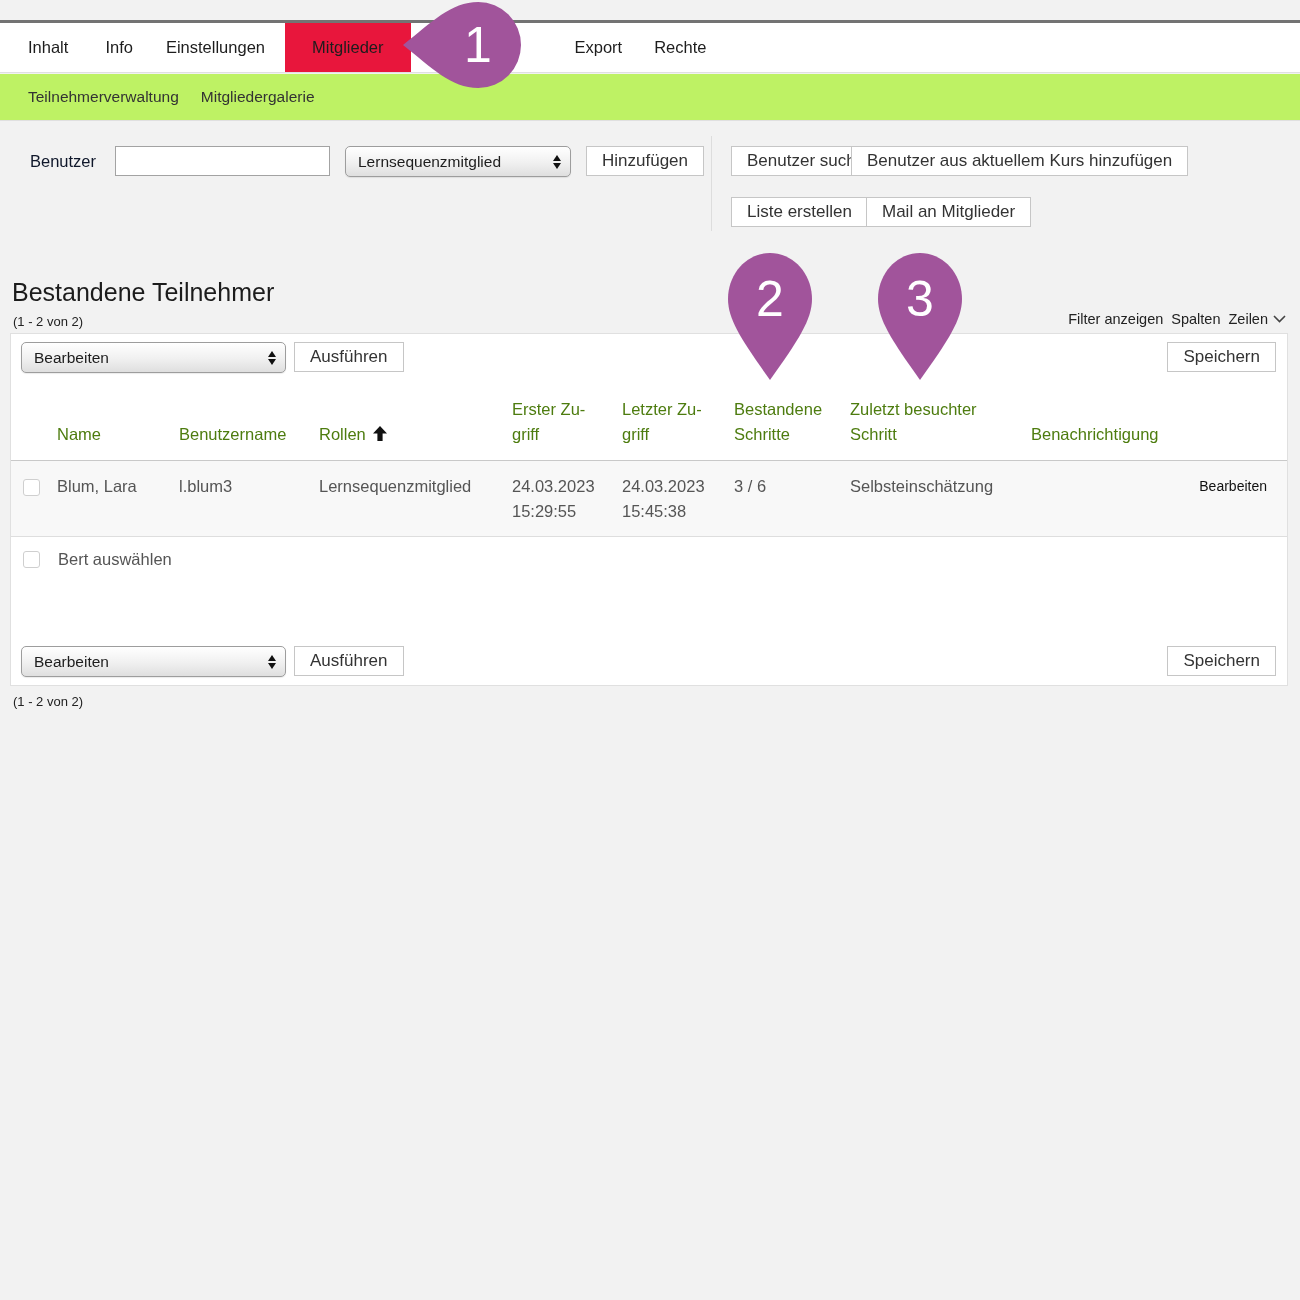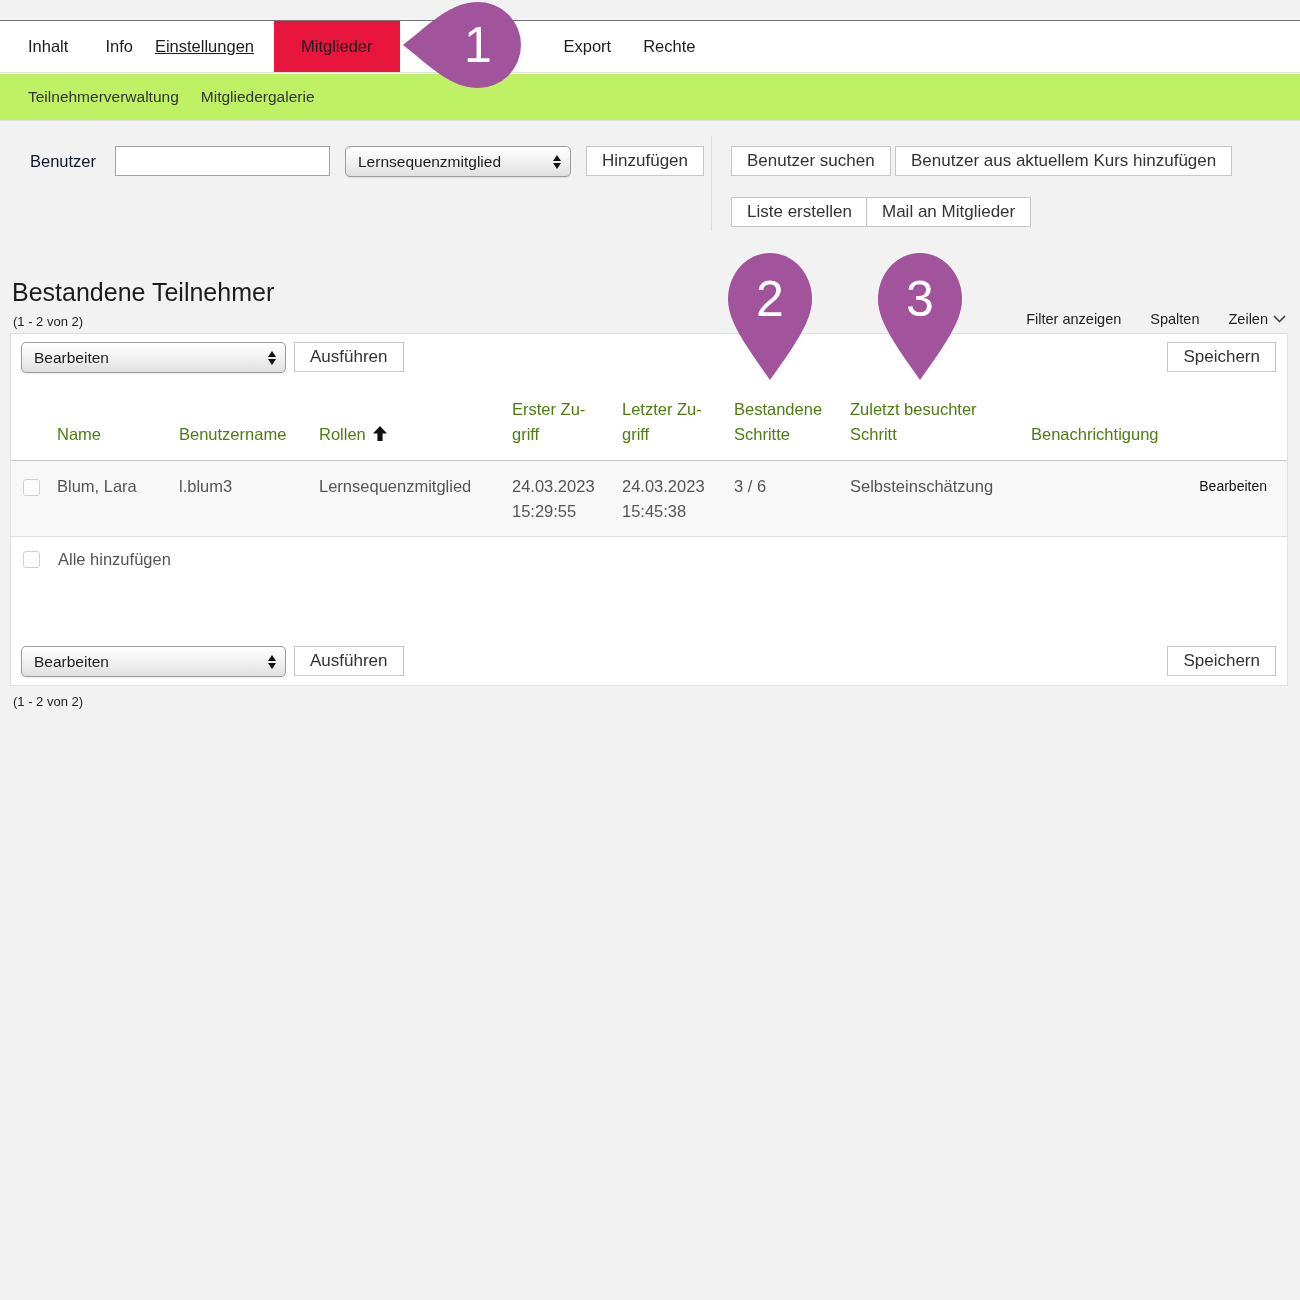--- a/index.html
+++ b/index.html
@@ -6,29 +6,29 @@
   html,body { width:1300px; height:1300px; }
   body {
     font-family:"Liberation Sans","DejaVu Sans",sans-serif;
     background:#f2f2f2; color:#222; position:relative; overflow:hidden;
   }
   .page { position:absolute; inset:0; width:1300px; height:1300px; }
 
   
   .topnav {
     position:absolute; left:0; top:20px; width:1300px; height:53px;
-    background:#fff; border-top:1px solid #737373; border-bottom:1px solid #e0e0e0;
+    background:#fff; border-top:3px solid #737373; border-bottom:1px solid #e0e0e0;
     display:flex; align-items:stretch;
   }
   .topnav .nav-item {
     display:flex; align-items:center; font-size:16.5px; color:#1d1d1d; cursor:pointer;
   }
   .nav-inhalt { margin-left:28px; }
   .nav-info { margin-left:37px; }
-  .nav-einstellungen { margin-left:22px;text-decoration:underline; }
+  .nav-einstellungen { margin-left:33px; }
   .nav-tab-active {
     margin-left:20px; background:#e8163c; color:#fff; padding:0 27px;
   }
   .nav-export { margin-left:164px; }
   .nav-rechte { margin-left:32px; }
 
   
   .subnav {
     position:absolute; left:0; top:74px; width:1300px; height:47px;
     background:#bef264; border-bottom:1px solid #e0e0e0;
@@ -59,29 +59,29 @@
 
   .btn {
     display:inline-flex; align-items:center; justify-content:center;
     height:30px; padding:0 15px; background:#fff; border:1px solid #c6c6c6;
     font-size:17px; color:#333; cursor:pointer; white-space:nowrap;
     font-family:inherit;
   }
   .btn-add { position:absolute; left:586px; top:146px; }
   .form-divider { position:absolute; left:711px; top:136px; width:1px; height:95px; background:#ddd; }
   .btn-search { position:absolute; left:731px; top:146px; }
-  .btn-add-course { position:absolute; left:895px; top:146px; }
+  .btn-add-course { position:absolute; left:851px; top:146px; }
   .btn-create-list { position:absolute; left:731px; top:197px; }
   .btn-mail { position:absolute; left:866px; top:197px; }
 
   
   .section-title { position:absolute; left:12px; top:278px; font-size:25px; color:#1c1c1c; font-weight:400; }
   .count-top { position:absolute; left:13px; top:314px; font-size:13px; color:#222; }
   .table-links {
-    position:absolute; right:14px; top:311px; display:flex; gap:29px; align-items:center;
+    position:absolute; right:14px; top:311px; display:flex; gap:8px; align-items:center;
     font-size:14.5px; color:#222;
   }
   .table-links .tlink { cursor:pointer; display:flex; align-items:center; gap:5px; }
 
   
   .panel {
     position:absolute; left:10px; top:333px; width:1278px; height:353px;
     background:#fff; border:1px solid #e0e0e0;
   }
   .select-bulk-top { position:absolute; left:10px; top:8px; width:265px; }
@@ -230,21 +230,21 @@
           <td>24.03.2023 15:45:38</td>
           <td>3 / 6</td>
           <td>Selbsteinschätzung</td>
           <td></td>
           <td class="cell-actions">
               <span class="edit-link">Bearbeiten</span>
             </td>
         </tr>
         <tr class="row-selectall">
           <td colspan="10" class="cell-check">
-            <span class="checkbox"></span><span class="selectall-label">Alle hinzufügen</span>
+            <span class="checkbox"></span><span class="selectall-label">Bert auswählen</span>
           </td>
         </tr>
       </tbody>
     </table>
 
     <div class="mac-select select-bulk-bottom">
       <span>Bearbeiten</span>
       <span class="arrows">
           <span class="tri-up"></span>
           <span class="tri-down"></span>

